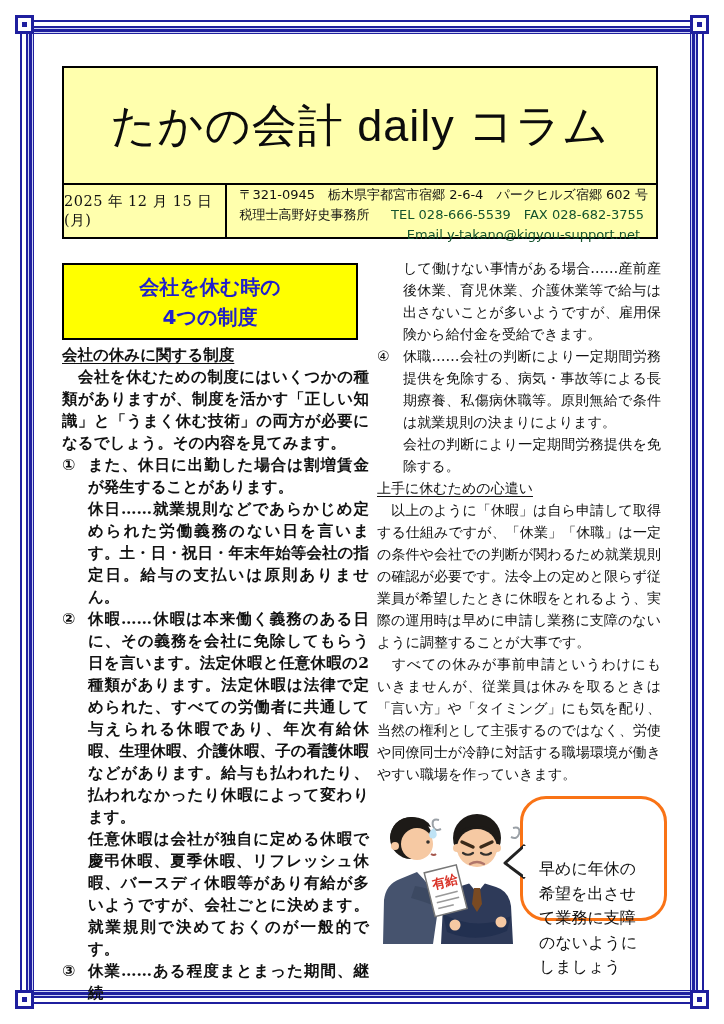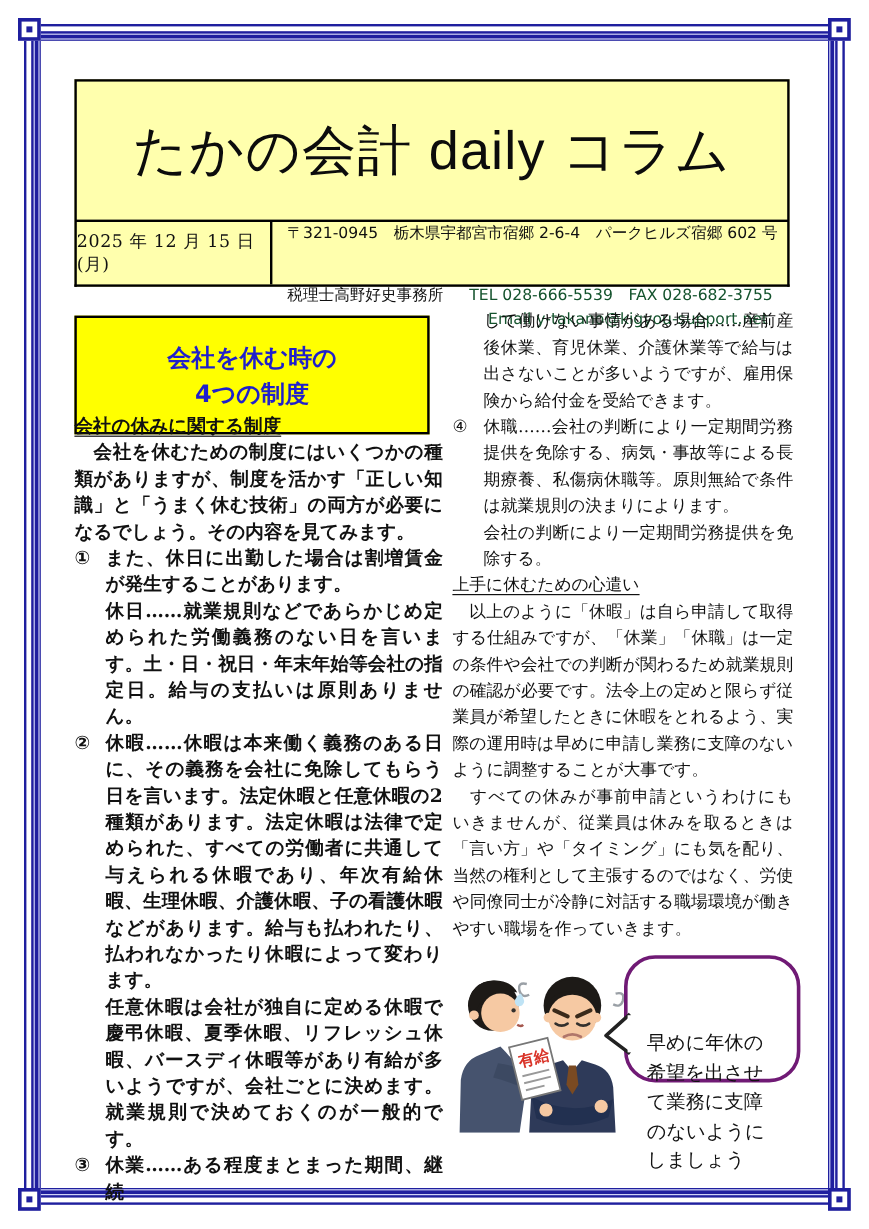--- a/index.html
+++ b/index.html
@@ -38,27 +38,27 @@
   .info-date {
     width:176px; border-right:2px solid #000;
     display:flex; align-items:center; justify-content:center;
     font-size:14.5px; letter-spacing:0.5px;
   }
   .info-contact {
     flex:1; padding:0 8px 4px 12px;
     font-family:"DejaVu Sans","Liberation Sans",sans-serif;
     font-size:13px; line-height:20px; white-space:nowrap;
   }
-  .contact-line2 { display:flex; justify-content:space-between; padding-right:4px;margin-top:32px; }
+  .contact-line2 { display:flex; justify-content:space-between; padding-right:4px; }
   .teal { color:#14532d; }
   .contact-email { text-align:right; padding-right:8px; }
 
   
   .topic-box {
-    position:absolute; left:62px; top:263px; width:296px; height:99px;
+    position:absolute; left:62px; top:263px; width:296px; height:77px;
     background:#ffff00; border:2px solid #000;
     display:flex; flex-direction:column; align-items:center; justify-content:center;
     font-family:"DejaVu Sans","Liberation Sans",sans-serif;
     font-size:20px; font-weight:bold; color:#1f1fcc; line-height:30px;
   }
 
   
   .col { position:absolute; text-align:justify; }
   .col-left  { left:62px;  top:344px; width:307px; font-size:15.5px; line-height:22px;font-weight:bold; }
   .col-right { left:377px; top:257px; width:284px; font-size:14px;   line-height:22px; }
@@ -67,22 +67,22 @@
   .item .marker {
     position:absolute; left:0; top:0;
     font-family:"DejaVu Sans","Liberation Sans",sans-serif;
   }
   .indent-block { padding-left:26px; }
 
   
   .illustration { position:absolute; left:375px; top:792px; width:292px; height:152px; }
   .men-svg { position:absolute; left:0; top:2px; }
   .bubble {
-    position:absolute; left:145px; top:4px; width:147px; height:106px;
-    background:#fff; border:3px solid #701a75; border-radius:26px;
+    position:absolute; left:145px; top:4px; width:147px; height:125px;
+    background:#fff; border:3px solid #f97316; border-radius:26px;
     padding:9px 6px 6px 16px;
     font-family:"DejaVu Sans","Liberation Sans",sans-serif;
     font-size:16px; line-height:24.5px; white-space:pre-line; color:#111;
   }
   .bubble-tail { position:absolute; left:-21px; top:44px; }
 </style>
 </head>
 <body>
 
 <div class="page">

